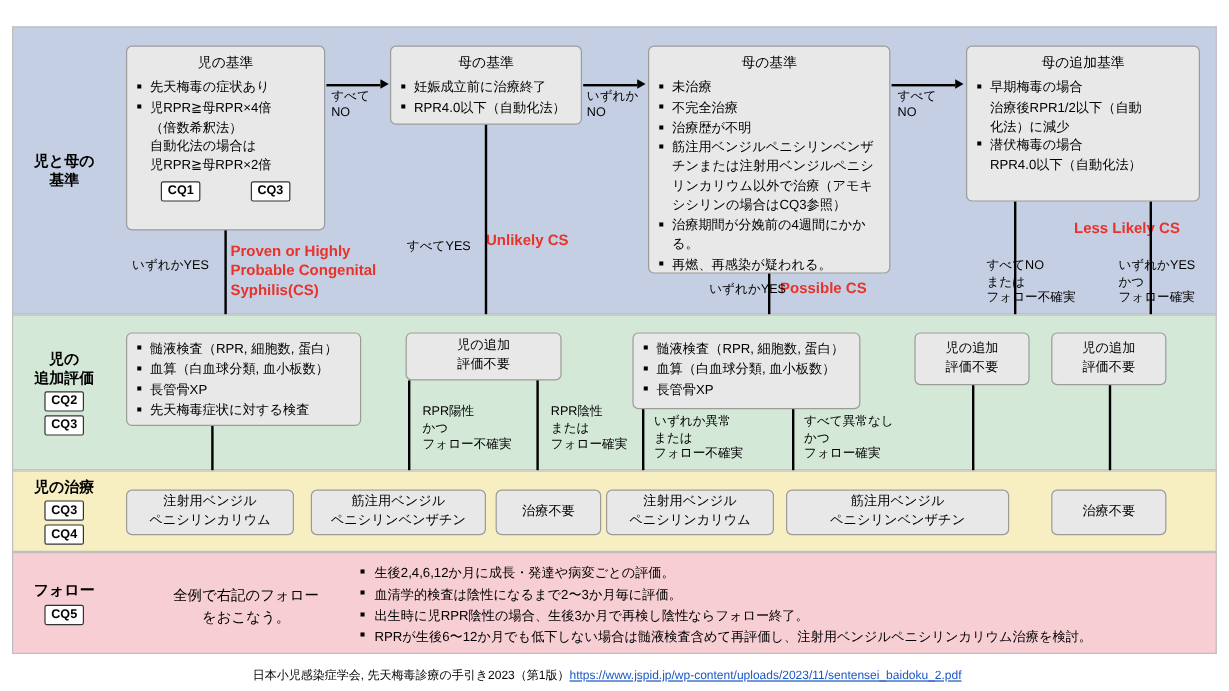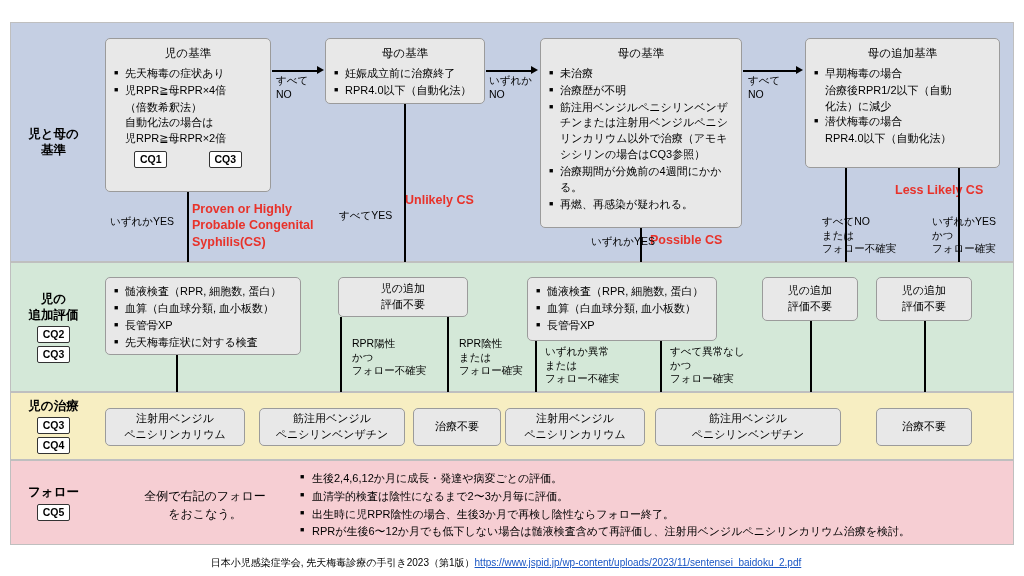--- a/index.html
+++ b/index.html
@@ -93,20 +93,21 @@
     <ul>
       <li>妊娠成立前に治療終了</li>
       <li>RPR4.0以下（自動化法）</li>
     </ul>
   </div>
 
   <div class="box" style="left:540px;top:38px;width:202px;height:190px;">
     <div class="ttl">母の基準</div>
     <ul>
       <li>未治療</li>
+      <li>不完全治療</li>
       <li>治療歴が不明</li>
       <li>筋注用ベンジルペニシリンベンザチンまたは注射用ベンジルペニシリンカリウム以外で治療（アモキシシリンの場合はCQ3参照）</li>
       <li>治療期間が分娩前の4週間にかかる。</li>
       <li>再燃、再感染が疑われる。</li>
     </ul>
   </div>
 
   <div class="box" style="left:805px;top:38px;width:195px;height:130px;">
     <div class="ttl">母の追加基準</div>
     <ul>
@@ -144,21 +145,21 @@
   <div class="lbl red" style="left:192px;top:201px;">
     <div>Proven  or  Highly</div>
     <div>Probable Congenital</div>
     <div>Syphilis(CS)</div>
   </div>
   <div class="lbl red" style="left:405px;top:192px;">Unlikely CS</div>
   <div class="lbl red" style="left:650px;top:232px;">Possible CS</div>
   <div class="lbl red" style="left:895px;top:182px;">Less Likely CS</div>
 
   <div class="lbl" style="left:110px;top:215px;">いずれかYES</div>
-  <div class="lbl" style="left:339px;top:209px;text-align:right;">すべてYES</div>
+  <div class="lbl" style="left:339px;top:199px;text-align:right;">すべてYES</div>
   <div class="lbl" style="left:591px;top:235px;">いずれかYES</div>
 
   <div class="arr v" style="left:187px;top:192px;height:78px;"></div>
   <div class="head d" style="left:182.5px;top:268px;"></div>
 
   <div class="arr v" style="left:404px;top:104px;height:166px;"></div>
   <div class="head d" style="left:399.5px;top:268px;"></div>
 
   <div class="arr v" style="left:640px;top:228px;height:42px;"></div>
   <div class="head d" style="left:635.5px;top:268px;"></div>

